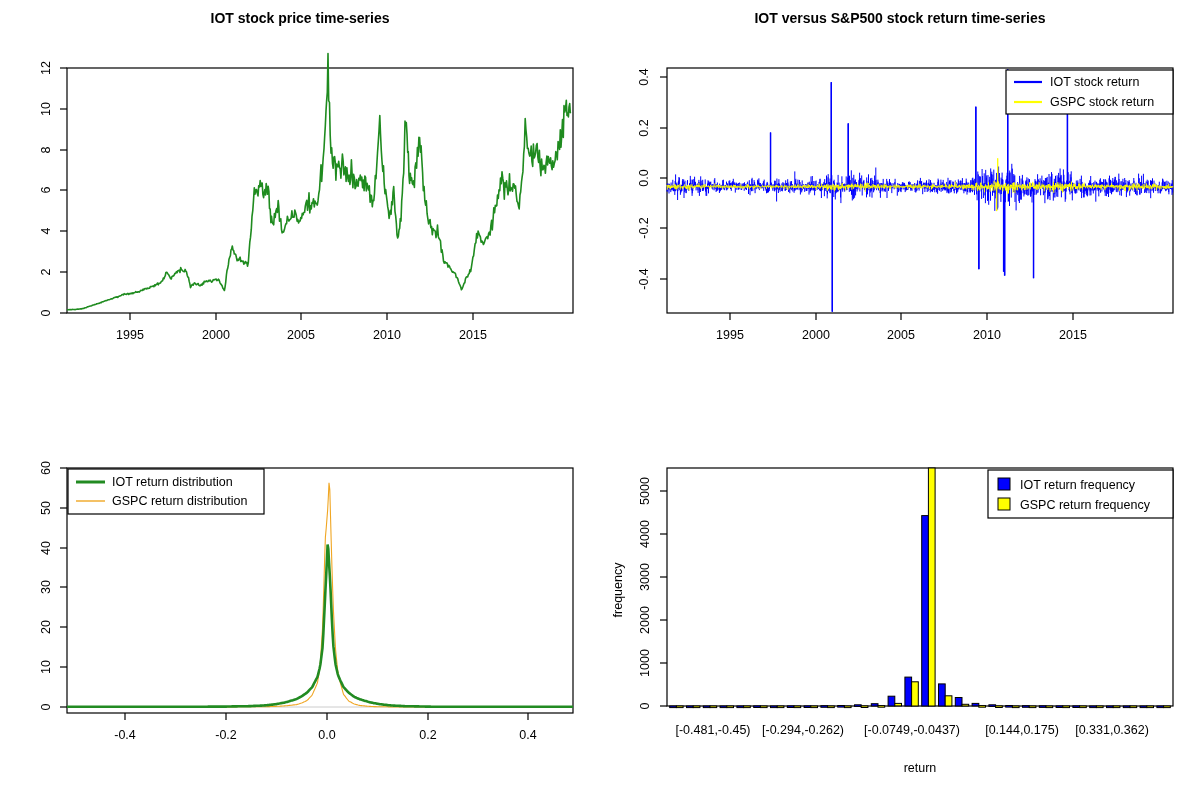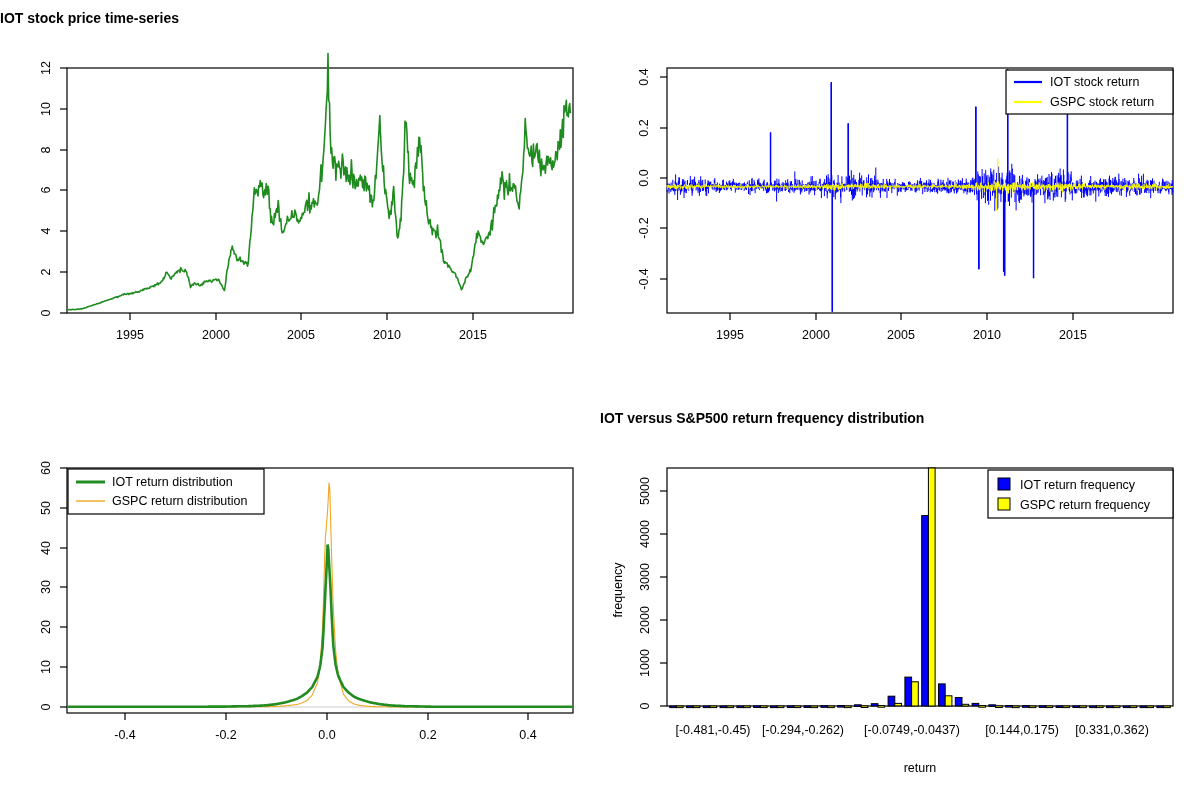--- a/index.html
+++ b/index.html
@@ -1,21 +1,21 @@
 <!DOCTYPE html>
 <html><head>
 <meta charset="utf-8">
 <title>R Plot Panel</title>
 <style>
   html,body{margin:0;padding:0;background:#ffffff;}
   body{width:1200px;height:800px;font-family:"Liberation Sans",sans-serif;color:#000;}
   .grid{position:relative;width:1200px;height:800px;}
   .panel{position:absolute;width:600px;height:400px;}
   #p1{left:0;top:0}#p2{left:600px;top:0}#p3{left:0;top:400px}#p4{left:600px;top:400px}
-  .ptitle{position:absolute;left:0;width:600px;top:10px;
+  .ptitle{position:absolute;left:0;width:600px;top:10px;text-align:center;
     font-size:14px;font-weight:bold;letter-spacing:0px;}
   .psvg{position:absolute;left:0;top:0;width:600px;height:400px;}
   text{font-family:"Liberation Sans",sans-serif;fill:#000;}
   .tick-lab{font-size:12.5px;}
   .axlab{font-size:12.5px;}
   .leg-lab{font-size:12.5px;}
 </style>
 </head>
 <body>
 
@@ -53,20 +53,21 @@
         <text class="tick-lab" x="387" y="339" text-anchor="middle">2010</text>
         <text class="tick-lab" x="473" y="339" text-anchor="middle">2015</text>
       </g>
       <g>
         <path id="p1path" fill="none" stroke="#1f8b1f" stroke-width="1.6" stroke-linejoin="round" d="M67.0,309.7L67.7,309.8L68.4,309.7L69.2,309.6L69.9,309.7L70.6,309.5L71.3,309.7L72.1,309.4L72.8,309.5L73.5,309.5L74.2,309.5L75.0,309.6L75.7,309.5L76.4,309.3L77.1,309.3L77.9,309.0L78.6,309.2L79.3,309.0L80.0,309.0L80.8,308.7L81.5,308.9L82.2,308.6L82.9,308.5L83.7,308.5L84.4,308.0L85.1,307.8L85.8,307.7L86.6,307.4L87.3,306.9L88.0,306.8L88.7,306.5L89.5,306.3L90.2,306.0L90.9,306.0L91.6,305.7L92.4,305.3L93.1,305.1L93.8,304.9L94.5,304.6L95.3,304.5L96.0,304.2L96.7,303.8L97.4,303.7L98.1,303.5L98.9,303.4L99.6,303.3L100.3,302.6L101.0,302.8L101.8,302.1L102.5,301.8L103.2,301.8L103.9,301.4L104.7,301.0L105.4,300.8L106.1,300.6L106.8,300.5L107.6,300.1L108.3,299.8L109.0,299.8L109.7,299.5L110.5,299.1L111.2,298.7L111.9,298.9L112.6,298.8L113.4,298.0L114.1,297.6L114.8,297.5L115.5,297.1L116.3,297.2L117.0,296.8L117.7,297.4L118.4,296.6L119.2,296.1L119.9,296.0L120.6,295.8L121.3,295.3L122.1,294.5L122.8,294.6L123.5,294.9L124.2,293.7L125.0,294.1L125.7,294.2L126.4,294.4L127.1,293.8L127.9,293.4L128.6,294.5L129.3,293.6L130.0,293.9L130.7,293.2L131.5,293.6L132.2,292.9L132.9,293.6L133.6,292.8L134.4,292.8L135.1,292.3L135.8,291.5L136.5,292.2L137.3,292.2L138.0,291.8L138.7,291.8L139.4,292.1L140.2,291.1L140.9,290.2L141.6,290.5L142.3,290.5L143.1,289.2L143.8,289.9L144.5,288.8L145.2,288.6L146.0,288.6L146.7,288.9L147.4,288.1L148.1,288.5L148.9,288.2L149.6,288.3L150.3,286.6L151.0,286.6L151.8,286.5L152.5,286.2L153.2,285.9L153.9,286.7L154.7,284.8L155.4,285.6L156.1,284.5L156.8,284.2L157.6,283.0L158.3,284.8L159.0,283.4L159.7,283.3L160.4,283.1L161.2,281.7L161.9,281.1L162.6,280.8L163.3,278.1L164.0,278.7L164.6,277.0L165.3,275.6L165.9,272.4L166.6,272.2L167.3,272.8L167.9,274.0L168.6,274.6L169.3,276.0L169.9,277.1L170.6,278.6L171.3,279.0L172.0,276.4L172.8,276.1L173.5,276.0L174.2,275.0L174.9,273.3L175.7,273.4L176.4,271.7L177.1,272.6L177.8,270.8L178.6,270.6L179.3,270.1L180.0,272.5L180.7,267.5L181.5,269.7L182.2,270.2L182.9,271.1L183.6,271.5L184.4,271.7L185.1,269.4L185.8,271.2L186.5,271.8L187.2,275.2L187.9,277.1L188.5,277.4L189.2,281.4L189.8,283.6L190.5,287.6L191.2,286.1L191.8,285.0L192.5,284.4L193.2,285.1L193.8,283.9L194.5,282.8L195.2,283.4L196.0,284.5L196.7,284.8L197.5,283.9L198.2,283.5L199.0,285.4L199.7,285.8L200.5,285.6L201.2,284.3L202.0,285.1L202.7,283.2L203.5,284.0L204.2,281.3L205.0,281.7L205.7,281.8L206.4,280.8L207.2,281.4L207.9,281.7L208.7,280.3L209.4,281.0L210.2,280.1L210.9,281.1L211.7,282.2L212.4,281.5L213.2,279.7L213.9,280.0L214.7,279.6L215.4,279.3L216.2,279.1L216.9,280.6L217.7,280.2L218.4,279.2L219.1,280.1L219.9,282.6L220.6,283.8L221.4,284.8L222.1,285.8L222.9,288.2L223.6,289.1L224.4,290.5L225.0,287.3L225.7,282.3L226.4,275.0L227.0,270.6L227.7,268.3L228.4,264.7L229.0,259.2L229.7,257.3L230.4,255.6L231.0,249.9L231.7,248.9L232.3,246.0L233.0,250.0L233.7,250.6L234.3,254.0L235.0,254.0L235.7,254.4L236.3,257.0L237.1,260.8L237.8,259.3L238.6,260.3L239.3,258.6L240.1,257.1L240.8,261.5L241.6,260.9L242.3,261.5L243.1,261.0L243.8,264.2L244.5,263.7L245.3,261.5L246.0,262.9L246.8,262.4L247.5,266.2L248.3,262.7L249.0,252.8L249.8,242.2L250.5,237.4L251.3,229.2L252.0,216.4L252.8,210.3L253.5,200.6L254.3,187.7L255.0,194.1L255.8,190.0L256.5,189.5L257.2,193.0L258.0,195.9L258.7,185.9L259.5,186.8L260.2,180.6L260.9,186.4L261.6,183.2L262.2,183.0L262.9,194.6L263.6,197.6L264.2,192.6L264.9,189.5L265.5,194.9L266.2,183.6L266.9,188.6L267.5,194.3L268.2,186.3L268.9,191.4L269.5,208.4L270.2,209.1L270.9,222.8L271.5,216.2L272.2,222.0L272.9,223.6L273.7,224.8L274.4,213.5L275.2,217.5L275.9,211.0L276.7,208.5L277.4,212.4L278.2,200.5L278.8,206.7L279.5,221.1L280.2,220.4L280.8,218.7L281.5,229.7L282.1,232.9L282.9,231.6L283.6,232.1L284.4,229.6L285.1,226.3L285.9,223.8L286.6,223.7L287.4,216.2L288.1,218.9L288.9,221.1L289.6,219.9L290.4,219.1L291.1,218.3L291.9,210.9L292.6,217.2L293.4,217.1L294.1,217.1L294.8,210.0L295.6,212.8L296.3,215.3L297.1,221.2L297.8,219.4L298.6,223.0L299.3,221.0L300.1,221.0L300.8,217.5L301.6,218.5L302.3,213.2L303.1,214.9L303.8,212.5L304.6,212.3L305.3,206.1L306.1,202.5L306.8,200.2L307.5,210.3L308.3,204.4L309.0,192.8L309.8,212.9L310.5,205.8L311.3,209.0L312.0,202.5L312.8,203.2L313.5,198.7L314.3,206.9L315.0,201.0L315.8,203.5L316.5,203.3L317.3,205.1L318.0,200.9L318.8,193.5L319.5,189.8L320.2,178.8L321.0,164.7L321.7,181.5L322.5,168.0L323.2,157.7L324.0,148.8L324.6,137.7L325.3,126.3L326.0,111.0L326.6,101.1L327.3,92.2L328.0,53.5L328.7,100.7L329.5,102.5L330.2,135.2L331.0,153.3L331.7,147.7L332.5,163.5L333.2,168.3L333.9,157.1L334.6,156.5L335.3,162.5L335.9,180.2L336.6,164.1L337.3,166.8L337.9,166.7L338.7,161.3L339.4,167.3L340.2,168.9L340.9,178.3L341.7,165.0L342.4,154.1L343.2,161.3L343.9,174.9L344.7,170.9L345.4,166.9L346.1,181.4L346.9,167.7L347.6,176.3L348.4,181.4L349.1,175.0L349.9,184.4L350.6,179.6L351.4,159.7L352.1,173.7L352.9,187.8L353.6,174.4L354.4,178.0L355.1,188.8L355.9,186.8L356.6,179.6L357.4,185.7L358.1,186.2L358.8,178.4L359.6,180.0L360.3,175.1L361.1,180.6L361.8,177.0L362.6,187.7L363.3,180.1L364.1,190.8L364.8,176.0L365.6,177.3L366.3,190.9L367.1,183.3L367.8,186.6L368.6,190.0L369.3,185.9L370.1,202.3L370.8,195.0L371.5,195.8L372.3,206.8L373.0,200.2L373.8,200.6L374.5,193.1L375.3,175.6L376.0,178.8L376.8,164.7L377.5,153.0L378.3,141.6L379.0,130.8L379.8,115.6L380.5,133.7L381.3,150.6L382.0,161.2L382.8,171.4L383.5,165.9L384.2,183.6L385.0,193.6L385.7,189.5L386.4,195.9L387.1,201.1L387.7,206.7L388.4,210.7L389.1,218.4L389.7,214.6L390.4,210.3L391.1,214.2L391.7,201.8L392.4,204.8L393.0,192.3L393.7,186.5L394.4,199.4L395.0,211.6L395.7,216.1L396.4,223.9L397.0,235.0L397.7,238.0L398.4,235.9L399.0,230.0L399.7,228.1L400.3,218.6L401.0,221.1L401.7,201.0L402.3,193.8L403.0,179.0L403.7,173.1L404.3,151.9L405.0,121.1L405.7,124.8L406.3,122.6L407.0,133.9L407.7,152.4L408.3,151.7L409.0,176.0L409.6,183.4L410.3,173.2L411.0,180.1L411.6,177.8L412.3,183.4L413.0,184.6L413.6,180.7L414.4,187.5L415.1,166.8L415.9,162.7L416.6,168.1L417.4,147.5L418.1,156.3L418.9,137.4L419.6,137.6L420.4,152.1L421.1,145.9L421.8,159.5L422.6,172.6L423.3,190.8L424.1,186.5L424.8,200.3L425.6,205.2L426.3,200.8L427.1,213.7L427.8,218.3L428.6,223.9L429.3,220.5L430.1,219.6L430.8,227.6L431.6,226.6L432.3,234.8L433.1,228.5L433.8,230.2L434.5,230.2L435.3,231.4L436.0,237.6L436.8,233.6L437.5,225.1L438.3,236.4L439.0,238.6L439.8,239.6L440.5,240.9L441.3,252.2L442.0,249.7L442.8,254.7L443.5,261.1L444.3,263.2L445.0,261.7L445.8,263.0L446.5,262.7L447.2,263.1L448.0,267.1L448.7,265.3L449.5,266.3L450.2,268.1L451.0,269.3L451.7,271.0L452.5,272.2L453.2,271.9L454.0,272.6L454.7,272.7L455.5,273.7L456.2,277.4L457.0,277.5L457.7,278.5L458.5,281.8L459.2,283.6L459.9,285.0L460.7,286.9L461.4,289.7L462.1,288.8L462.8,287.0L463.4,285.2L464.1,283.2L464.8,282.8L465.4,279.0L466.2,277.1L466.9,276.7L467.7,276.9L468.4,274.3L469.2,273.7L469.9,269.8L470.7,271.6L471.4,267.1L472.1,262.5L472.9,257.2L473.6,255.8L474.4,248.9L475.1,243.8L475.9,242.8L476.6,233.6L477.4,238.0L478.1,231.1L478.9,233.4L479.6,235.4L480.4,236.8L481.1,242.2L481.9,241.0L482.6,242.0L483.4,244.5L484.1,243.2L484.8,241.1L485.6,238.6L486.3,237.3L487.1,236.7L487.8,238.6L488.6,233.5L489.3,232.1L490.1,235.1L490.8,226.2L491.6,220.3L492.3,230.0L493.1,219.0L493.8,207.8L494.6,212.7L495.3,205.2L496.1,206.1L496.8,205.6L497.5,195.1L498.3,198.4L499.0,189.7L499.8,190.7L500.5,178.0L501.3,183.6L502.0,171.7L502.8,178.4L503.5,182.6L504.3,199.2L505.0,182.8L505.8,186.9L506.5,180.9L507.3,188.9L508.0,194.8L508.8,188.5L509.5,173.8L510.2,190.9L511.0,187.6L511.7,188.1L512.5,191.2L513.2,183.7L514.0,184.2L514.7,188.2L515.5,185.9L516.2,194.1L517.0,201.5L517.7,202.3L518.5,206.2L519.2,208.9L520.0,194.7L520.7,191.7L521.5,182.0L522.2,176.3L522.9,171.9L523.7,153.5L524.4,146.7L525.2,118.5L525.9,129.4L526.7,137.4L527.4,148.4L528.2,148.3L528.9,153.0L529.7,156.1L530.4,155.3L531.2,146.1L531.9,161.3L532.7,166.5L533.4,144.1L534.2,158.0L534.9,156.2L535.6,152.8L536.4,145.2L537.1,143.5L537.9,158.0L538.6,162.5L539.4,150.3L540.1,166.2L540.9,175.6L541.6,159.0L542.4,169.6L543.1,169.6L543.9,165.3L544.6,166.3L545.4,173.3L546.1,162.8L546.9,156.0L547.6,164.9L548.3,156.6L549.1,160.6L549.8,163.3L550.6,157.9L551.3,165.5L552.1,169.7L552.8,160.9L553.6,167.1L554.3,163.6L555.1,160.8L555.8,151.5L556.6,153.1L557.3,159.8L558.1,141.6L558.8,143.3L559.6,149.4L560.3,129.9L561.0,147.2L561.8,134.4L562.5,119.5L563.3,137.4L564.0,105.6L564.8,112.0L565.5,109.0L566.3,100.4L567.0,115.5L567.7,113.0L568.4,116.9L569.0,106.9L569.7,103.6L570.3,112.5L571.0,112.9"></path>
       </g>
     </svg>
   </div>
 
   <div class="panel" id="p2">
+    <div class="ptitle">IOT versus S&amp;P500 stock return time-series</div>
     <svg class="psvg" viewBox="0 0 600 400">
       <g>
         <rect x="67" y="68" width="506" height="245" fill="none" stroke="#000" stroke-width="1.2"></rect>
         <line x1="60" y1="279" x2="67" y2="279" stroke="#000" stroke-width="1.2"></line>
         <line x1="60" y1="228" x2="67" y2="228" stroke="#000" stroke-width="1.2"></line>
         <line x1="60" y1="178" x2="67" y2="178" stroke="#000" stroke-width="1.2"></line>
         <line x1="60" y1="128" x2="67" y2="128" stroke="#000" stroke-width="1.2"></line>
         <line x1="60" y1="77" x2="67" y2="77" stroke="#000" stroke-width="1.2"></line>
         <text class="tick-lab" x="48" y="279" text-anchor="middle" transform="rotate(-90 48 279)">-0.4</text>
         <text class="tick-lab" x="48" y="228" text-anchor="middle" transform="rotate(-90 48 228)">-0.2</text>
@@ -140,21 +141,20 @@
         <rect x="68" y="69" width="196" height="45" fill="#fff" stroke="#000" stroke-width="1.2"></rect>
         <line x1="76" y1="82" x2="105" y2="82" stroke="#228b22" stroke-width="3"></line>
         <line x1="76" y1="101" x2="105" y2="101" stroke="#f0a623" stroke-width="1.4"></line>
         <text class="leg-lab" x="112" y="86">IOT return distribution</text>
         <text class="leg-lab" x="112" y="105">GSPC return distribution</text>
       </g>
     </svg>
   </div>
 
   <div class="panel" id="p4">
-    <div class="ptitle">IOT versus S&amp;P500 return frequency distribution</div>
     <svg class="psvg" viewBox="0 0 600 400">
       <g>
         <rect x="67" y="68" width="506" height="238" fill="none" stroke="#000" stroke-width="1.2"></rect>
         <line x1="60" y1="306" x2="67" y2="306" stroke="#000" stroke-width="1.2"></line>
         <line x1="60" y1="263" x2="67" y2="263" stroke="#000" stroke-width="1.2"></line>
         <line x1="60" y1="220" x2="67" y2="220" stroke="#000" stroke-width="1.2"></line>
         <line x1="60" y1="177" x2="67" y2="177" stroke="#000" stroke-width="1.2"></line>
         <line x1="60" y1="134" x2="67" y2="134" stroke="#000" stroke-width="1.2"></line>
         <line x1="60" y1="91" x2="67" y2="91" stroke="#000" stroke-width="1.2"></line>
         <text class="tick-lab" x="49" y="306" text-anchor="middle" transform="rotate(-90 49 306)">0</text>

